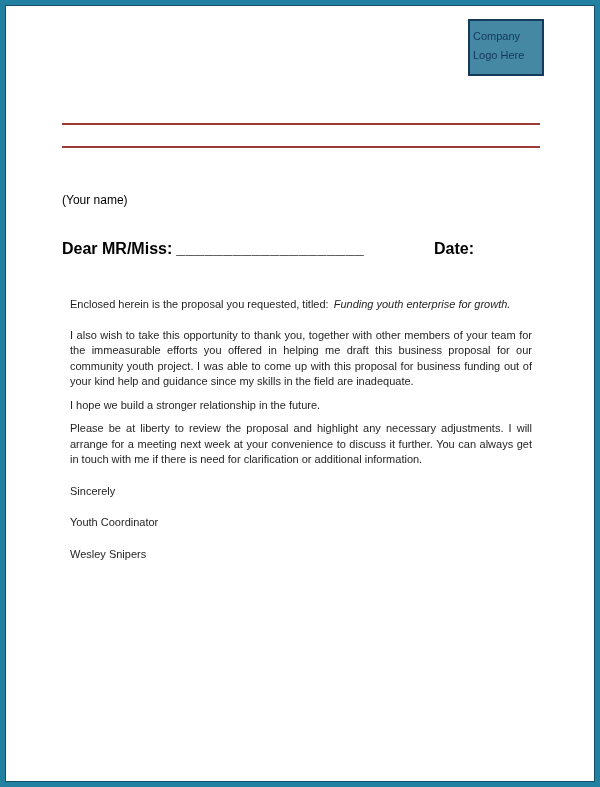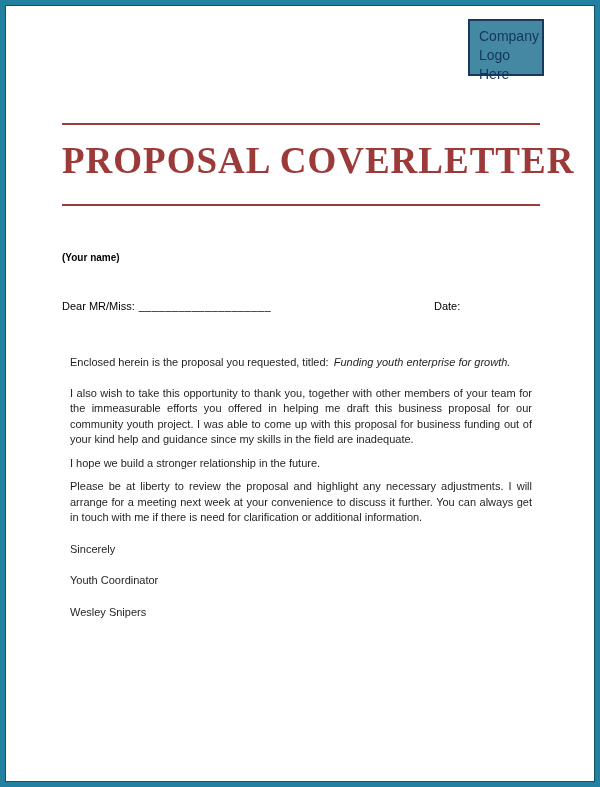--- a/index.html
+++ b/index.html
@@ -20,23 +20,23 @@
   }
   .logo-box {
     position: absolute;
     top: 14px;
     right: 51px;
     width: 76px;
     height: 57px;
     box-sizing: border-box;
     background: #4588a4;
     border: 2px solid #17395b;
-    padding: 6px 4px 0 9px;
+    padding: 6px 4px 0 3px;
     color: #14365a;
-    font-size: 14px;
+    font-size: 11px;
     line-height: 19px;
   }
   .content {
     position: relative;
     padding: 0 55px 0 57px;
     color: #1f1f1f;
     font-size: 11px;
     line-height: 15.5px;
   }
   .rule {
@@ -51,31 +51,31 @@
     font-weight: bold;
     font-size: 37px;
     line-height: 44px;
     letter-spacing: 1px;
     text-align: center;
     color: #9c3a39;
     white-space: nowrap;
   }
   .sender { margin-top: 42px; }
   .sender div {
-    font-weight: bold;
-    font-size: 10px;
+    font-weight: normal;
+    font-size: 12px;
     line-height: 20px;
     color: #000000;
   }
   .salutation {
     position: relative;
     margin-top: 31px;
     height: 16px;
-    font-weight: normal;
-    font-size: 11px;
+    font-weight: bold;
+    font-size: 16px;
     color: #000000;
   }
   .salutation .blank {
     margin-left: 4px;
     letter-spacing: 0.5px;
   }
   .salutation .date {
     position: absolute;
     left: 372px;
     top: 0;
@@ -97,21 +97,20 @@
 <div class="page">
 
   <div class="logo-box">
     <div>Company</div>
     <div>Logo Here</div>
   </div>
 
   <div class="content">
 
     <div class="rule rule-top"></div>
-    <h1 class="title">PROPOSAL COVERLETTER</h1>
     <div class="rule rule-bottom"></div>
 
     <div class="sender">
       <div>(Your name)</div>
     </div>
 
     <div class="salutation">
       <span>Dear MR/Miss:</span><span class="blank">____________________</span>
       <span class="date">Date:</span>
     </div>

